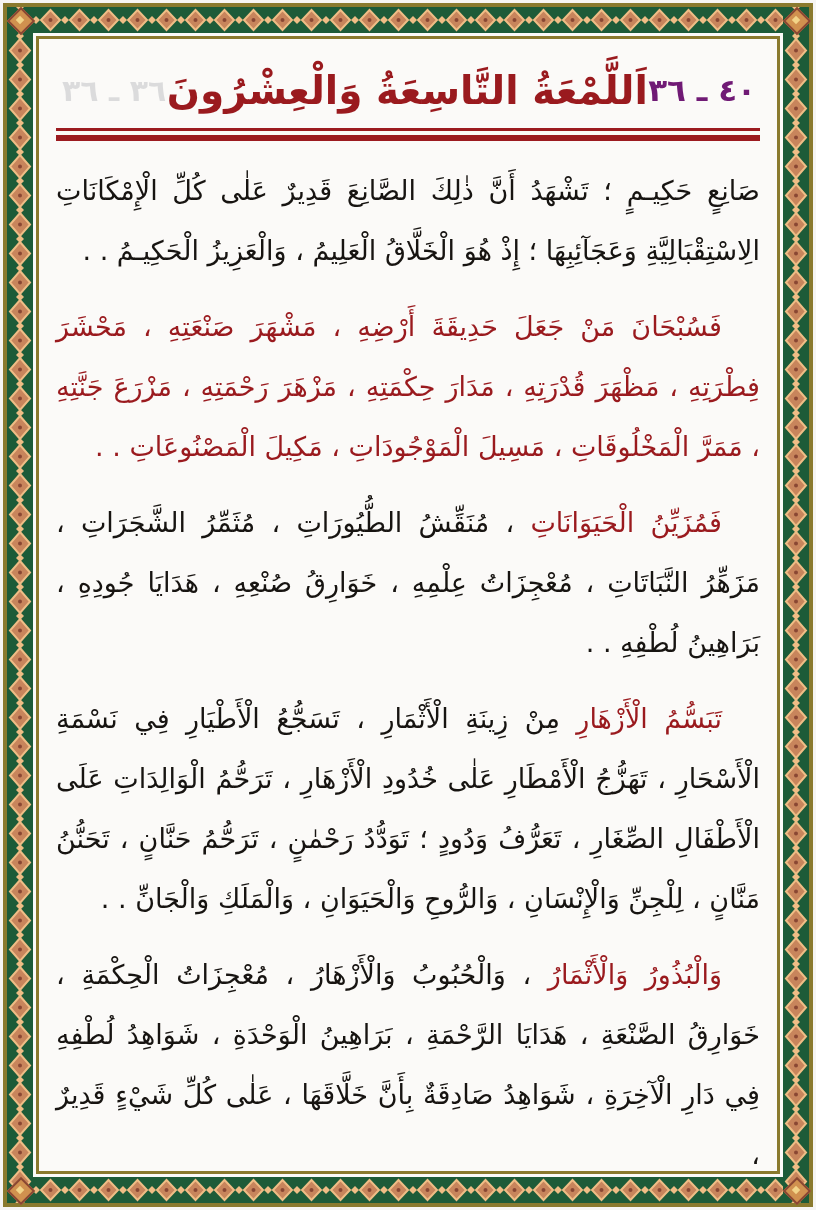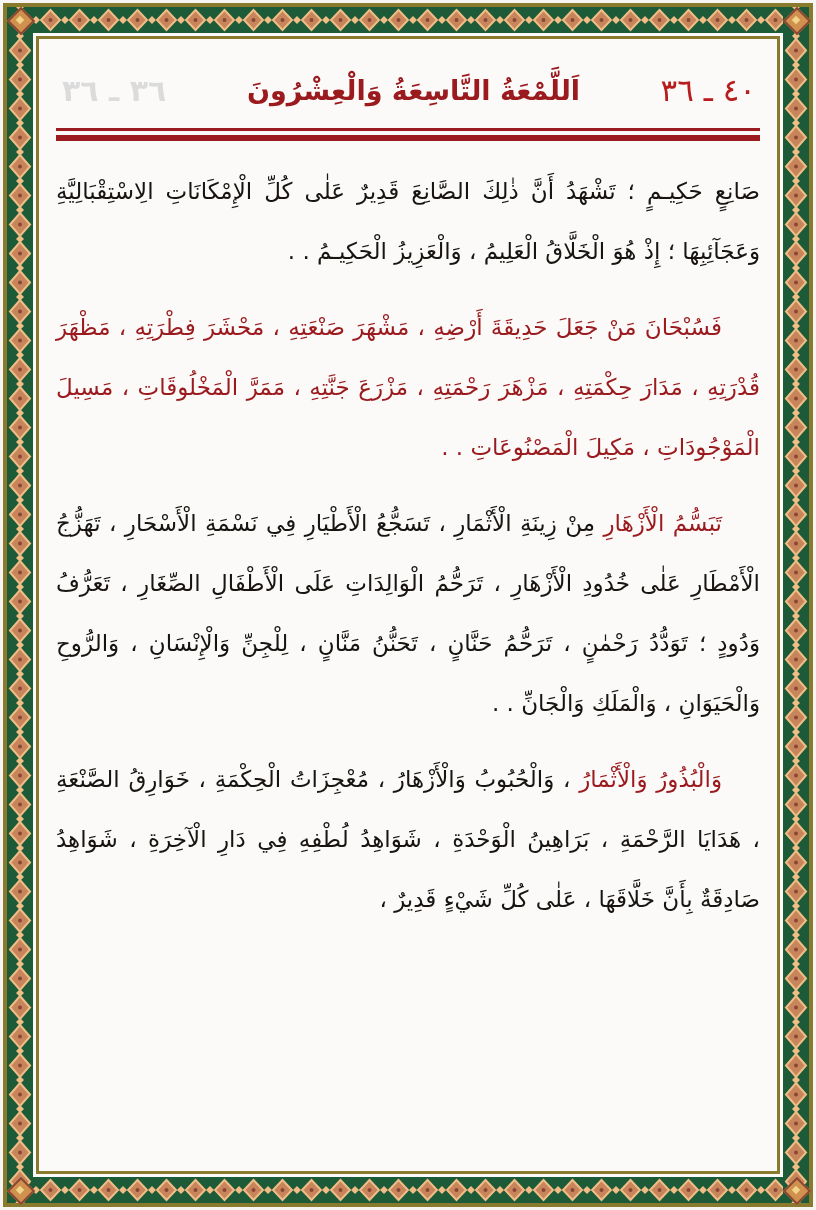--- a/index.html
+++ b/index.html
@@ -29,40 +29,40 @@
   
   .content{
     position:absolute;inset:39px;
     padding:22px 17px 0 17px;
     direction:rtl;
     color:#171411;
     box-sizing:border-box;
   }
   .header-row{display:flex;align-items:center;height:58px;}
   .page-numbers{
-    font-size:31px;font-weight:normal;color:#b91c1c;
+    font-size:31px;font-weight:bold;color:#701a75;
     white-space:nowrap;padding-right:4px;letter-spacing:2px;
   }
   .page-title{
     flex:1;text-align:center;
-    font-size:27px;font-weight:bold;color:#9a1a1e;
+    font-size:39px;font-weight:bold;color:#9a1a1e;
     white-space:nowrap;
   }
   .ghost-numbers{
     font-size:30px;font-weight:bold;color:#0f172a;opacity:0.13;
     white-space:nowrap;padding-left:6px;letter-spacing:2px;
   }
   .rules{margin-top:9px;}
   .rule-thin{height:3px;background:#9c1b20;}
   .rule-thick{height:6px;background:#9c1b20;margin-top:4px;}
 
   .paras{margin-top:20px;}
   .para{
     margin:0 0 16px 0;
-    font-size:23px;line-height:60px;
+    font-size:27px;line-height:60px;
     text-align:justify;
   }
   .para.indent{text-indent:38px;}
   .seg-black{color:#171411;}
   .seg-red{color:#9a1a1e;font-weight:normal;}
 </style>
 </head>
 <body>
 
 <div class="page">
@@ -132,18 +132,19 @@
     </div>
 
     <div class="rules">
       <div class="rule-thin"></div>
       <div class="rule-thick"></div>
     </div>
 
     <div class="paras">
         <p class="para"><span class="seg-black">صَانِعٍ حَكِيـمٍ ؛ تَشْهَدُ أَنَّ ذٰلِكَ الصَّانِعَ قَدِيرٌ عَلٰى كُلِّ الْإِمْكَانَاتِ الِاسْتِقْبَالِيَّةِ وَعَجَآئِبِهَا ؛ إِذْ هُوَ الْخَلَّاقُ الْعَلِيمُ ، وَالْعَزِيزُ الْحَكِيـمُ . .</span></p>
         <p class="para indent"><span class="seg-red">فَسُبْحَانَ مَنْ جَعَلَ حَدِيقَةَ أَرْضِهِ ، مَشْهَرَ صَنْعَتِهِ ، مَحْشَرَ فِطْرَتِهِ ، مَظْهَرَ قُدْرَتِهِ ، مَدَارَ حِكْمَتِهِ ، مَزْهَرَ رَحْمَتِهِ ، مَزْرَعَ جَنَّتِهِ ، مَمَرَّ الْمَخْلُوقَاتِ ، مَسِيلَ الْمَوْجُودَاتِ ، مَكِيلَ الْمَصْنُوعَاتِ . .</span></p>
+        <p class="para indent"><span class="seg-red">فَمُزَيِّنُ الْحَيَوَانَاتِ</span><span class="seg-black"> ، مُنَقِّشُ الطُّيُورَاتِ ، مُثَمِّرُ الشَّجَرَاتِ ، مَزَهِّرُ النَّبَاتَاتِ ، مُعْجِزَاتُ عِلْمِهِ ، خَوَارِقُ صُنْعِهِ ، هَدَايَا جُودِهِ ، بَرَاهِينُ لُطْفِهِ . .</span></p>
         <p class="para indent"><span class="seg-red">تَبَسُّمُ الْأَزْهَارِ</span><span class="seg-black"> مِنْ زِينَةِ الْأَثْمَارِ ، تَسَجُّعُ الْأَطْيَارِ فِي نَسْمَةِ الْأَسْحَارِ ، تَهَزُّجُ الْأَمْطَارِ عَلٰى خُدُودِ الْأَزْهَارِ ، تَرَحُّمُ الْوَالِدَاتِ عَلَى الْأَطْفَالِ الصِّغَارِ ، تَعَرُّفُ وَدُودٍ ؛ تَوَدُّدُ رَحْمٰنٍ ، تَرَحُّمُ حَنَّانٍ ، تَحَنُّنُ مَنَّانٍ ، لِلْجِنِّ وَالْإِنْسَانِ ، وَالرُّوحِ وَالْحَيَوَانِ ، وَالْمَلَكِ وَالْجَانِّ . .</span></p>
         <p class="para indent"><span class="seg-red">وَالْبُذُورُ وَالْأَثْمَارُ</span><span class="seg-black"> ، وَالْحُبُوبُ وَالْأَزْهَارُ ، مُعْجِزَاتُ الْحِكْمَةِ ، خَوَارِقُ الصَّنْعَةِ ، هَدَايَا الرَّحْمَةِ ، بَرَاهِينُ الْوَحْدَةِ ، شَوَاهِدُ لُطْفِهِ فِي دَارِ الْآخِرَةِ ، شَوَاهِدُ صَادِقَةٌ بِأَنَّ خَلَّاقَهَا ، عَلٰى كُلِّ شَيْءٍ قَدِيرٌ ،</span></p>
       </div>
 
   </div>
 </div>
 
 </body></html>

